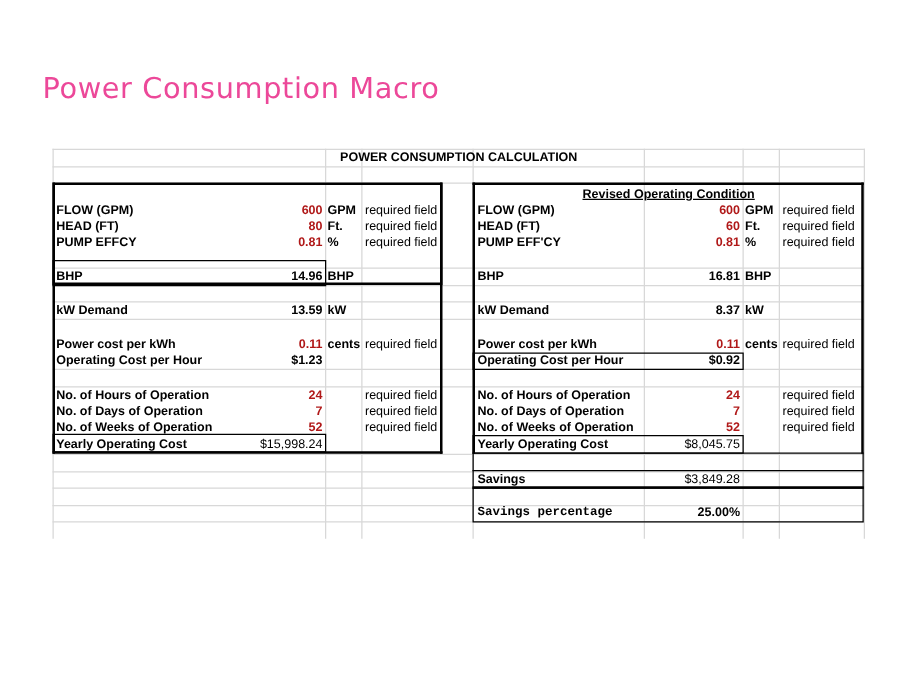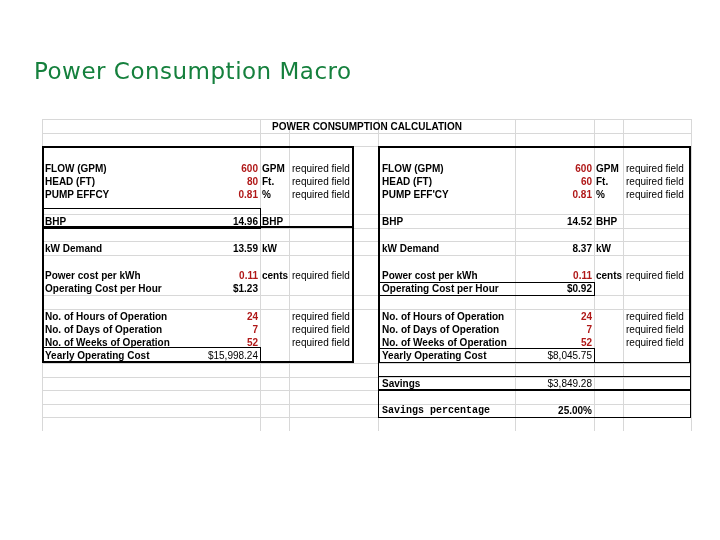--- a/index.html
+++ b/index.html
@@ -1,17 +1,17 @@
 <!DOCTYPE html>
 <html><head>
 <meta charset="utf-8">
 <style>
   html,body{margin:0;padding:0;background:#fff;}
   body{width:720px;height:540px;position:relative;overflow:hidden;font-family:"Liberation Sans",sans-serif;}
-  .title{position:absolute;left:34px;top:58px;font-family:"DejaVu Sans",sans-serif;font-size:23px;color:#15803d;letter-spacing:0.5px;}
+  .title{position:absolute;left:34px;top:58px;font-family:"DejaVu Sans",sans-serif;font-size:23px;color:#ec4899;letter-spacing:0.5px;}
   .sheet{position:absolute;left:42px;top:119px;width:562px;height:312px;padding-left:48px;}
   .hline{position:absolute;left:0;width:650px;height:1px;background:#d8d8d8;}
   .vline{position:absolute;top:0;width:1px;height:312px;background:#d8d8d8;}
   .cell{position:absolute;font-size:10px;line-height:13px;white-space:nowrap;color:#000;}
   .b{font-weight:bold;}
   .r{text-align:right;}
   .red{color:#b01818;}
   .u{text-decoration:underline;}
   .box{position:absolute;border:2px solid #000;box-sizing:border-box;}
   .thin{position:absolute;border:1px solid #000;box-sizing:border-box;}
@@ -101,38 +101,39 @@
   <div class="cell b" style="left:3px;top:230px;">Yearly Operating Cost</div>
   <div class="cell r" style="left:150px;width:66px;top:230px;">$15,998.24</div>
 
   <div class="box" style="left:336px;top:27px;width:313px;height:217px;border-bottom:none;"></div>
   <div class="thin" style="left:336px;top:163px;width:217px;height:14px;"></div>
   <div class="thin" style="left:336px;top:229px;width:217px;height:15px;"></div>
   <div class="thin" style="left:336px;top:243px;width:313px;height:15px;"></div>
   <div class="box" style="left:336px;top:257px;width:313px;height:15px;border-width:0 1px 2px 1px;"></div>
   <div class="thin" style="left:336px;top:271px;width:313px;height:28px;"></div>
 
+  <div class="cell b u" style="left:424px;top:30px;">Revised  Operating Condition</div>
 
   <div class="cell b" style="left:340px;top:43px;">FLOW (GPM)</div>
   <div class="cell b r red" style="left:494px;width:56px;top:43px;">600</div>
   <div class="cell b" style="left:554px;top:43px;">GPM</div>
   <div class="cell" style="left:584px;top:43px;">required field</div>
 
   <div class="cell b" style="left:340px;top:56px;">HEAD (FT)</div>
   <div class="cell b r red" style="left:494px;width:56px;top:56px;">60</div>
   <div class="cell b" style="left:554px;top:56px;">Ft.</div>
   <div class="cell" style="left:584px;top:56px;">required field</div>
 
   <div class="cell b" style="left:340px;top:69px;">PUMP EFF'CY</div>
   <div class="cell b r red" style="left:494px;width:56px;top:69px;">0.81</div>
   <div class="cell b" style="left:554px;top:69px;">%</div>
   <div class="cell" style="left:584px;top:69px;">required field</div>
 
   <div class="cell b" style="left:340px;top:96px;">BHP</div>
-  <div class="cell b r" style="left:494px;width:56px;top:96px;">14.52</div>
+  <div class="cell b r" style="left:494px;width:56px;top:96px;">16.81</div>
   <div class="cell b" style="left:554px;top:96px;">BHP</div>
 
   <div class="cell b" style="left:340px;top:123px;">kW Demand</div>
   <div class="cell b r" style="left:494px;width:56px;top:123px;">8.37</div>
   <div class="cell b" style="left:554px;top:123px;">kW</div>
 
   <div class="cell b" style="left:340px;top:150px;">Power cost per kWh</div>
   <div class="cell b r red" style="left:494px;width:56px;top:150px;">0.11</div>
   <div class="cell b" style="left:554px;top:150px;">cents</div>
   <div class="cell" style="left:584px;top:150px;">required field</div>

